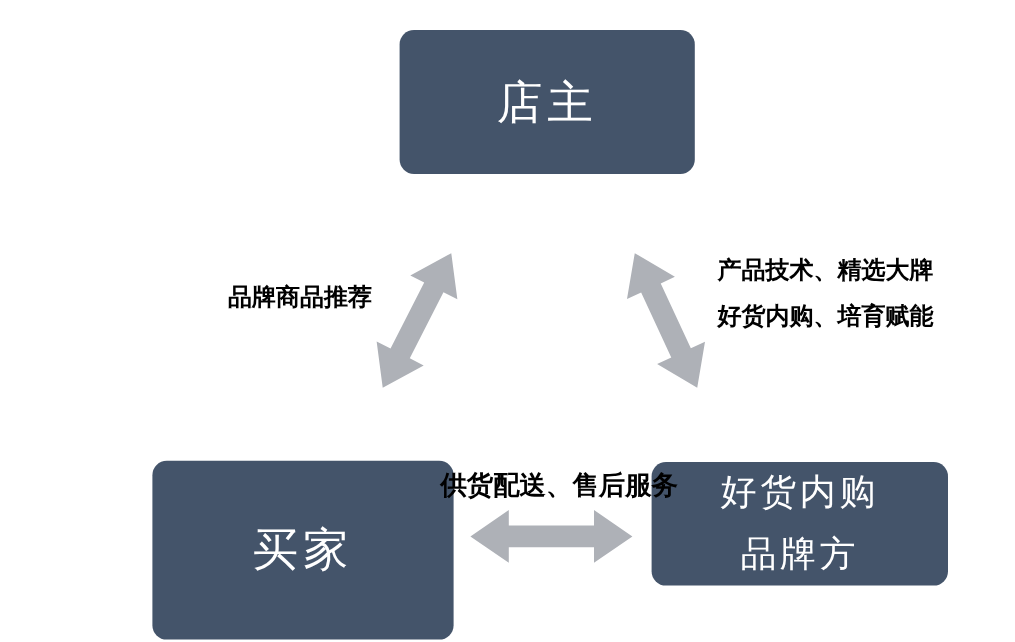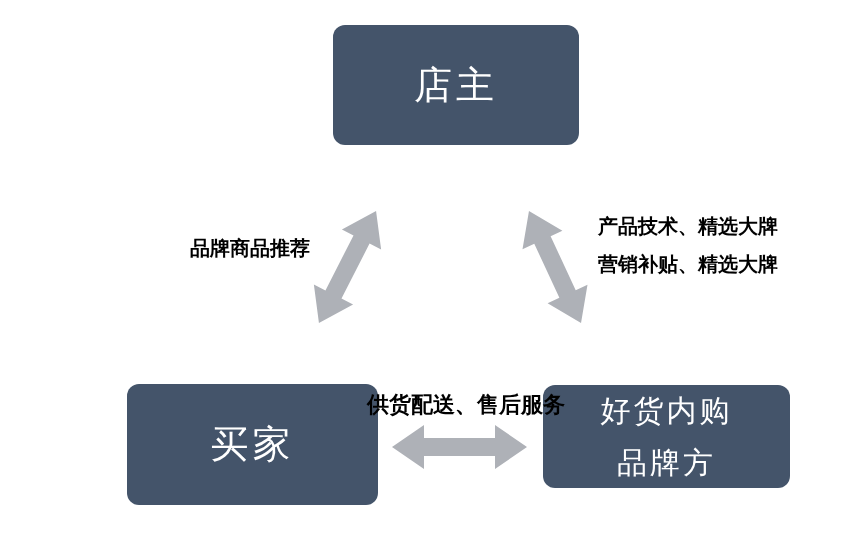--- a/index.html
+++ b/index.html
@@ -32,21 +32,21 @@
     color: var(--box-text, #ffffff);
     border-radius: 12px;
     display: flex;
     flex-direction: column;
     align-items: center;
     justify-content: center;
     text-align: center;
   }
   .node-single { font-size: 38px; letter-spacing: 4px; }
   .node-top   { left: 313px; top: 25px;  width: 246px; height: 120px; }
-  .node-buyer { left: 107px; top: 384px; width: 251px; height: 121px; }
+  .node-buyer { left: 107px; top: 384px; width: 251px; height: 149px; }
   .node-brand { left: 523px; top: 385px; width: 247px; height: 103px; font-size: 30px; letter-spacing: 3px; }
   .node-brand .line { line-height: 52px; }
   .edge-label {
     position: absolute;
     color: var(--label-text, #000000);
     font-weight: 700;
     font-size: 20px;
     line-height: 24px;
     white-space: nowrap;
   }
@@ -84,18 +84,18 @@
 
   <div class="node node-brand">
     <span class="line">好货内购</span>
     <span class="line">品牌方</span>
   </div>
 
   <div class="edge-label label-left">品牌商品推荐</div>
 
   <div class="edge-label label-right">
     <span>产品技术、精选大牌</span>
-    <span>营销补贴、精选大牌</span>
+    <span>好货内购、培育赋能</span>
   </div>
 
   <div class="edge-label label-bottom">供货配送、售后服务</div>
 
 </div>
 
 </body></html>

